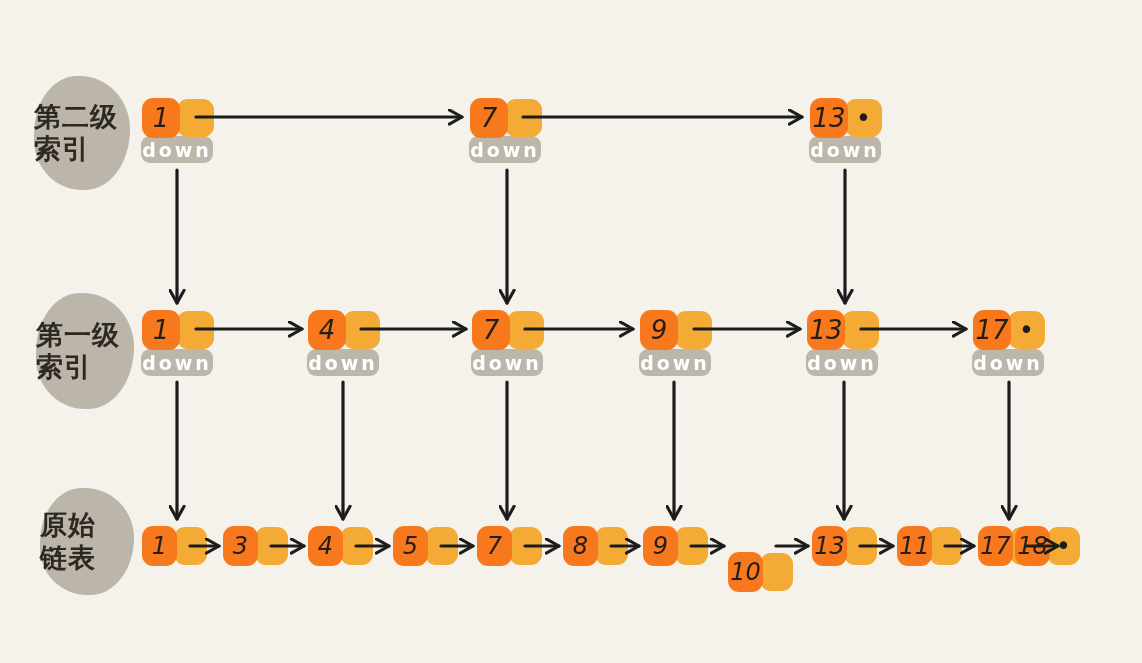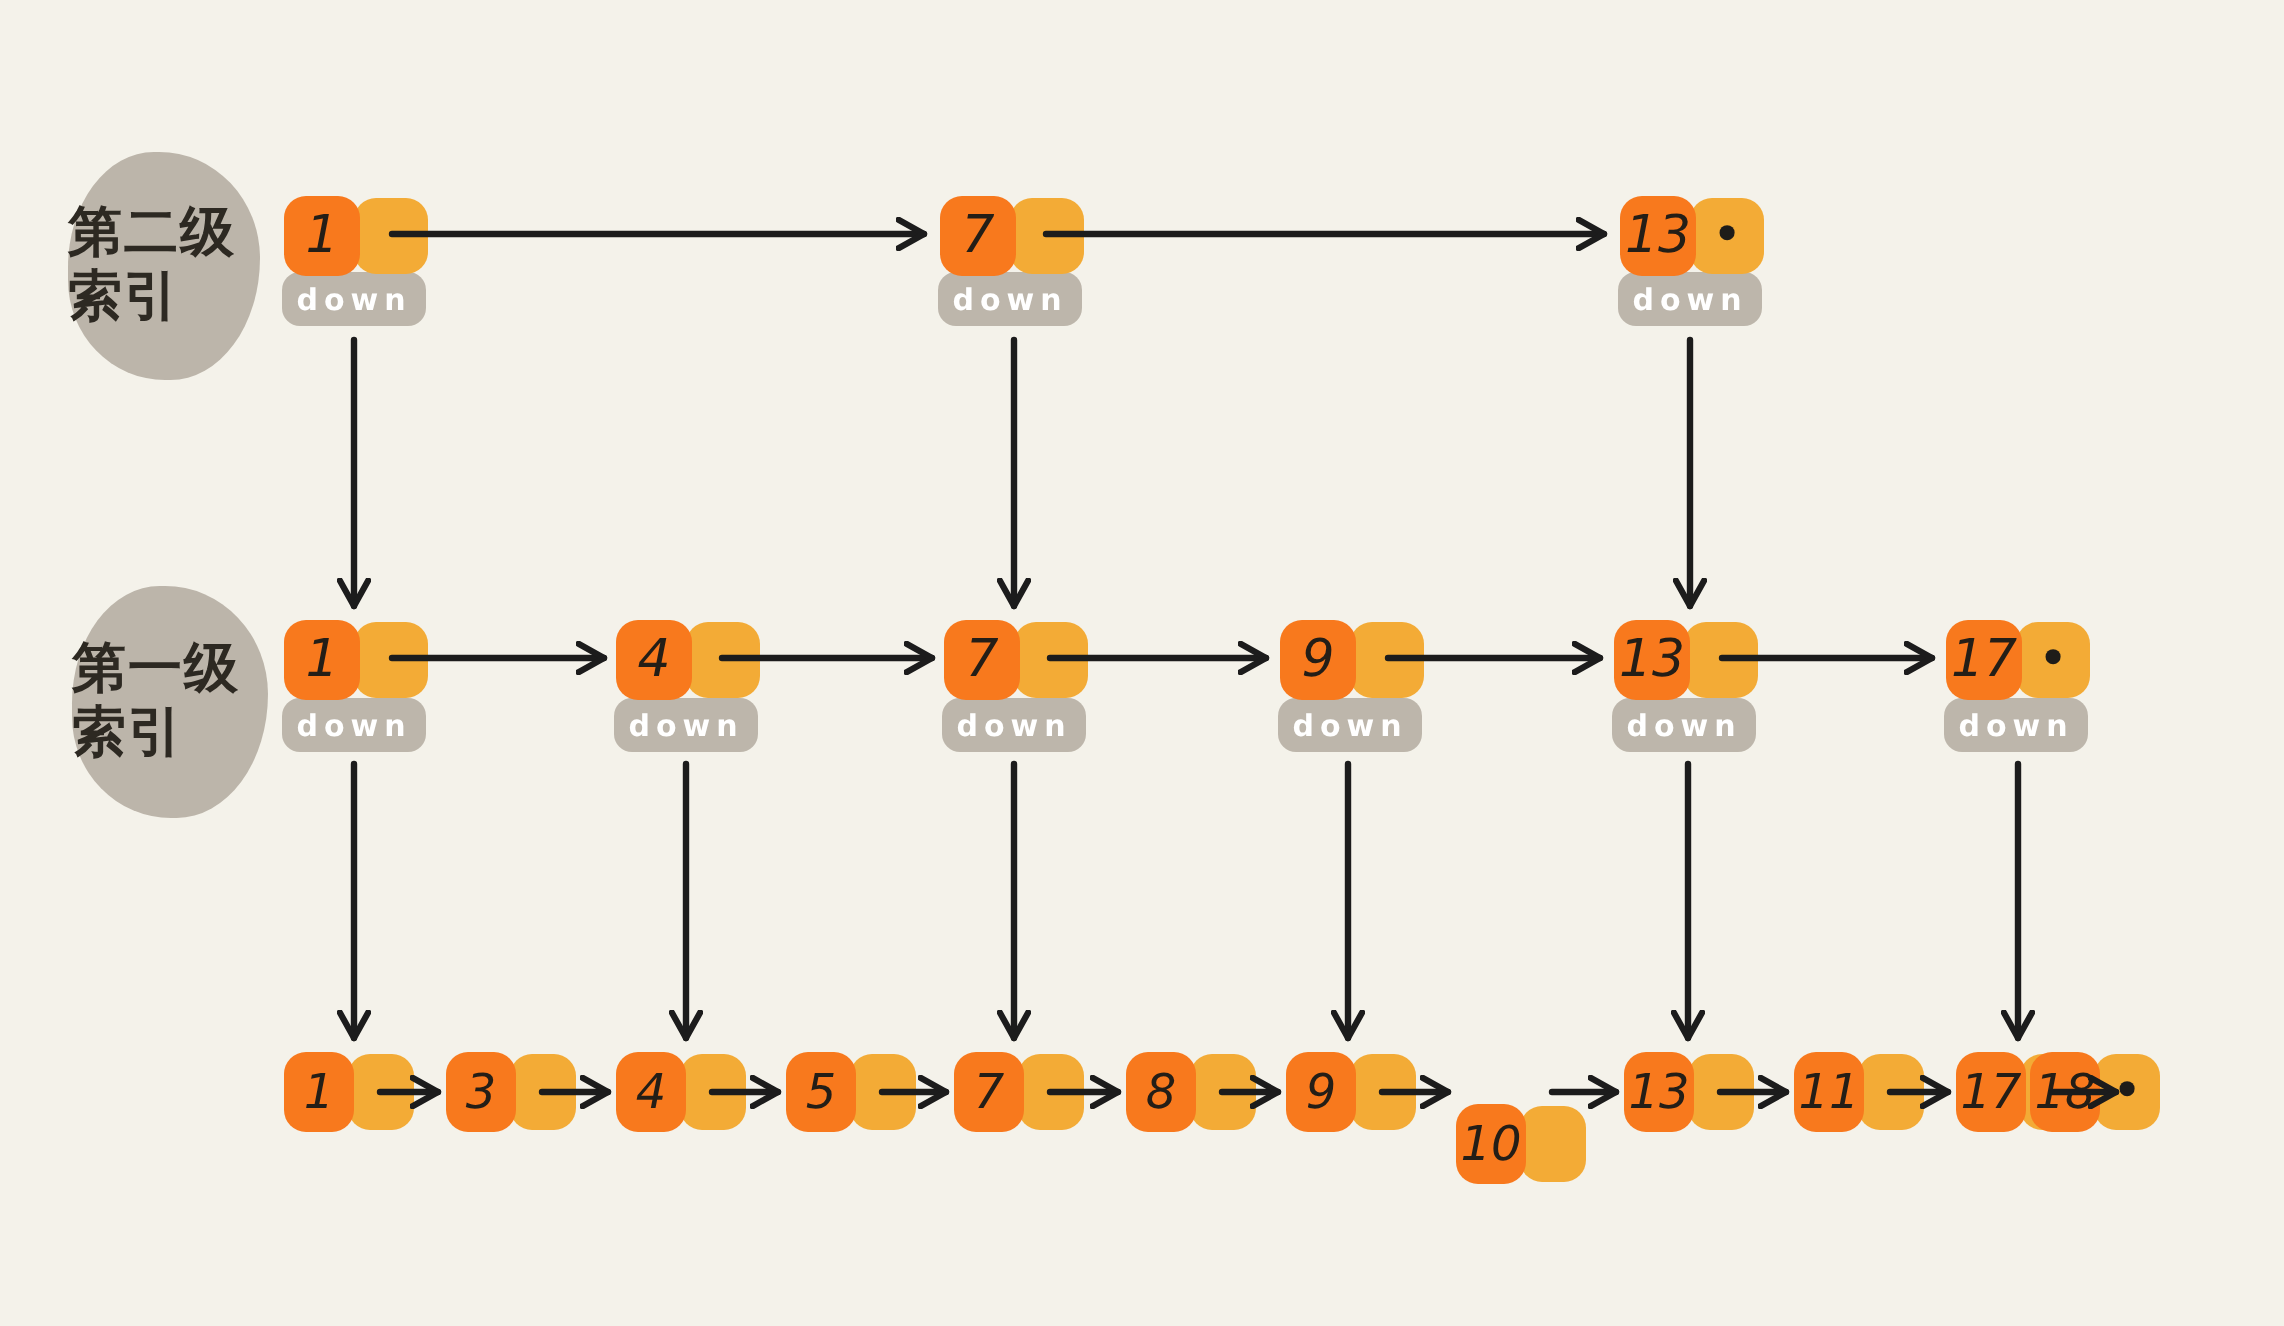--- a/index.html
+++ b/index.html
@@ -22,35 +22,39 @@
   .inode .ptr{width:37px;height:38px;margin-top:1px;}
   .inode .val span{font-size:26px;font-style:italic;}
   .lnode .val{width:35px;height:40px;}
   .lnode .ptr{width:33px;height:38px;margin-top:1px;}
   .lnode .val span{font-size:24px;font-style:italic;}
   .dotch{font-size:26px;color:#1e1c19;line-height:1;}
   .down{
     position:absolute;width:72px;height:27px;background:#bdb6ab;border-radius:9px;
     display:flex;align-items:center;justify-content:center;
   }
-  .down span{color:#ffffff;font-size:15px;font-weight:bold;letter-spacing:3px;}
+  .down span{color:#ffffff;font-size:19px;font-weight:bold;letter-spacing:3px;}
   .arrows{position:absolute;left:0;top:0;z-index:5;pointer-events:none;}
 </style>
 </head>
 <body>
 
 <div class="canvas">
 
   <div class="blob" style="left:34px;top:76px;width:96px;height:114px">
     <span>第二级</span>
     <span>索引</span>
   </div>
   <div class="blob" style="left:36px;top:293px;width:98px;height:116px">
     <span>第一级</span>
     <span>索引</span>
+  </div>
+  <div class="blob" style="left:40px;top:488px;width:94px;height:107px">
+    <span>原始</span>
+    <span>链表</span>
   </div>
 
   <div class="node inode" style="left:142px;top:98px">
     <div class="cell val">
         <span>1</span>
       </div>
     <div class="cell ptr">
         <span class="dotch"></span>
       </div>
   </div>

